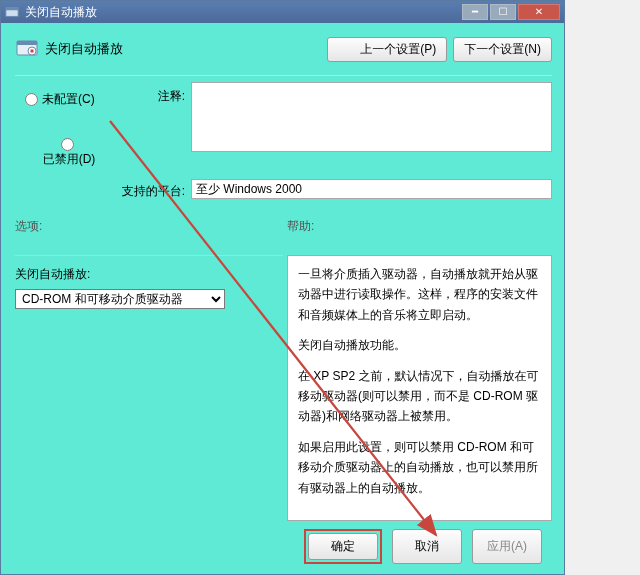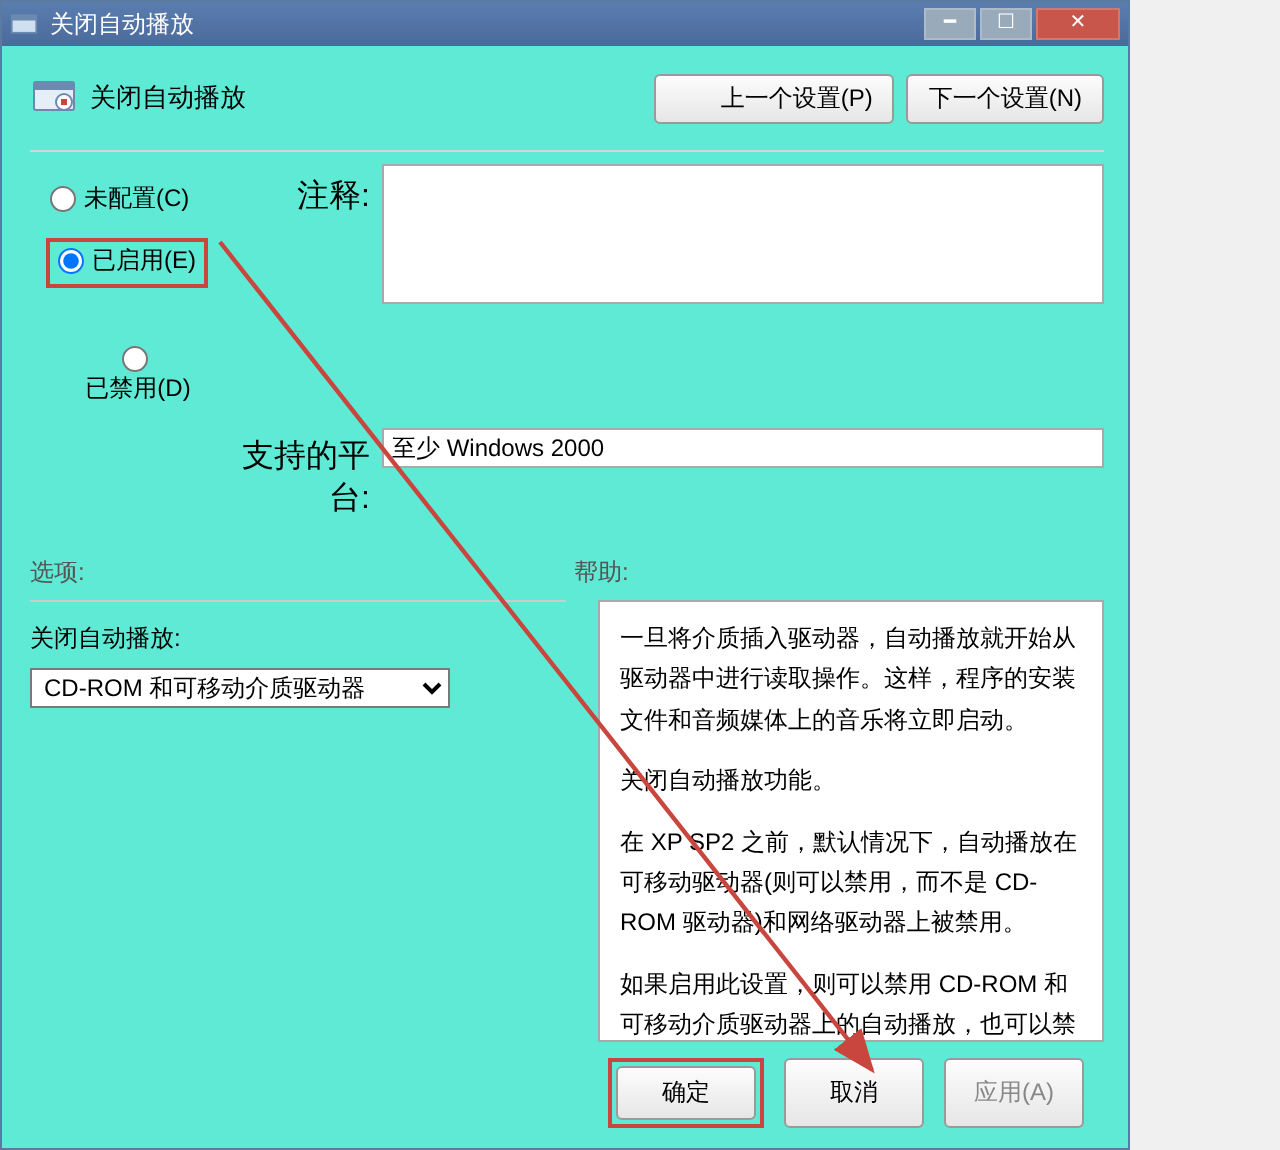--- a/index.html
+++ b/index.html
@@ -15,31 +15,31 @@
   .header-row .icon-autoplay { width: 24px; height: 24px; margin-right: 6px; display: inline-block; }
   .header-row .page-title { font-size: 13px; flex: 1; }
   .btn { background: linear-gradient(#fdfdfd,#e6e6e6); border: 1px solid #9a9a9a; border-radius: 3px; padding: 3px 10px; font-size: 12px; cursor: pointer; min-width: 90px; }
   .btn:disabled { color: #999; }
   .btn.small { min-width: 70px; padding: 4px 12px; }
   hr.sep { border: none; border-top: 1px solid #d6d6d6; margin: 2px 0 6px; }
   .config-area { display: grid; grid-template-columns: 100px 76px 1fr; column-gap: 0; }
   .radios { grid-column: 1; padding-top: 8px; padding-left: 8px; }
   .radio-row { display: flex; align-items: center; margin-bottom: 10px; font-size: 12px; padding: 1px 2px; }
   .radio-row input { margin-right: 4px; }
-  .labelcol { grid-column: 2; text-align: right; padding-right: 6px; font-size: 16px; }
+  .labelcol { grid-column: 2; text-align: right; padding-right: 6px; font-size: 12px; }
   .fieldcol { grid-column: 3; }
   .comment-label { padding-top: 6px; }
   textarea.comment { width: 100%; height: 70px; border: 1px solid #a9a9a9; resize: none; font-family: inherit; font-size: 12px; padding: 2px; }
   .platform-label { padding-top: 4px; }
   input.platform { width: 100%; border: 1px solid #a9a9a9; padding: 2px 4px; background: #fff; font-size: 12px; }
   .highlight-box { border: 2px solid #c8463d; padding: 0 2px 2px; display: inline-block; }
   .section-row { display: flex; margin-top: 18px; }
   .section-row .left-h { width: 272px; color: #555; }
   .section-row .right-h { flex: 1; color: #555; }
-  .lower { display: flex; margin-top: 5px; gap: 16px; flex: 1; min-height: 0; }
+  .lower { display: flex; margin-top: 20px; gap: 4px; flex: 1; min-height: 0; }
   .left-panel { width: 268px; border-top: 1px solid #ccc; padding-top: 10px; }
   .left-panel .lp-label { margin-bottom: 6px; font-size: 12px; }
   .right-panel { flex: 1; border: 1px solid #a9a9a9; background: #fff; padding: 8px 10px; overflow-y: hidden; font-size: 12px; line-height: 1.7; }
   .right-panel p { margin-bottom: 10px; }
   select.combo { width: 210px; border: 1px solid #7a7a7a; background: #fff; padding: 1px 2px; font-size: 12px; height: 20px; }
   .footer { display: flex; justify-content: flex-end; gap: 10px; padding: 8px 10px 0; }
   .footer .btn { min-width: 70px; padding: 4px 10px; }
   .annot-arrow { position: absolute; left: 105px; top: 116px; pointer-events: none; }
   .ok-highlight { border: 2px solid #c8463d; padding: 2px; display: inline-flex; justify-content: center; }
 </style>
@@ -80,26 +80,20 @@
 
     <hr class="sep">
 
     <div class="config-area">
 
       <div class="radios">
         <label class="radio-row">
           <input type="radio" name="cfg" style="">
           <span>未配置(C)</span>
         </label>
-        <span class="highlight-box">
-          <label class="radio-row" style="margin-bottom:0;">
-            <input type="radio" name="cfg" checked="" style="">
-            <span>已启用(E)</span>
-          </label>
-        </span>
         <label class="radio-row" style="margin-top:28px;flex-direction:column;">
           <input type="radio" name="cfg" style="">
           <span>已禁用(D)</span>
         </label>
       </div>
 
       <div class="labelcol comment-label">注释:</div>
       <div class="fieldcol"><textarea class="comment" style=""></textarea></div>
 
       <div style="grid-column:1"></div>

